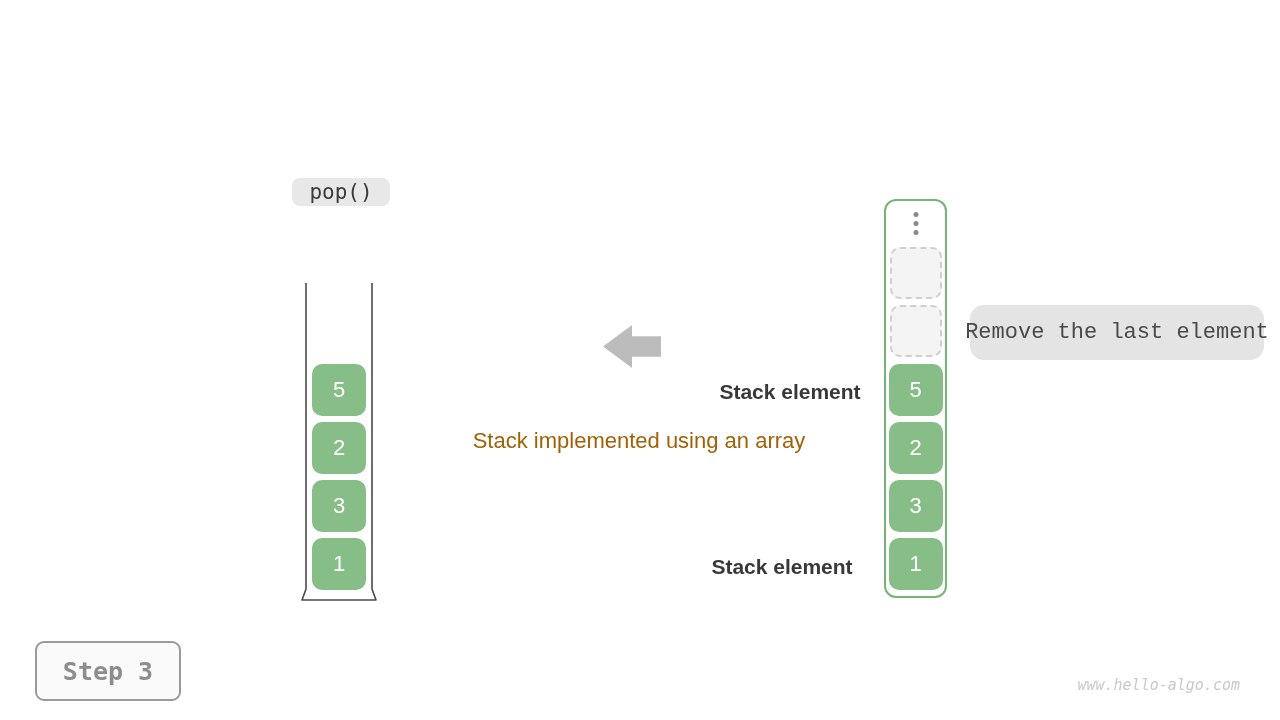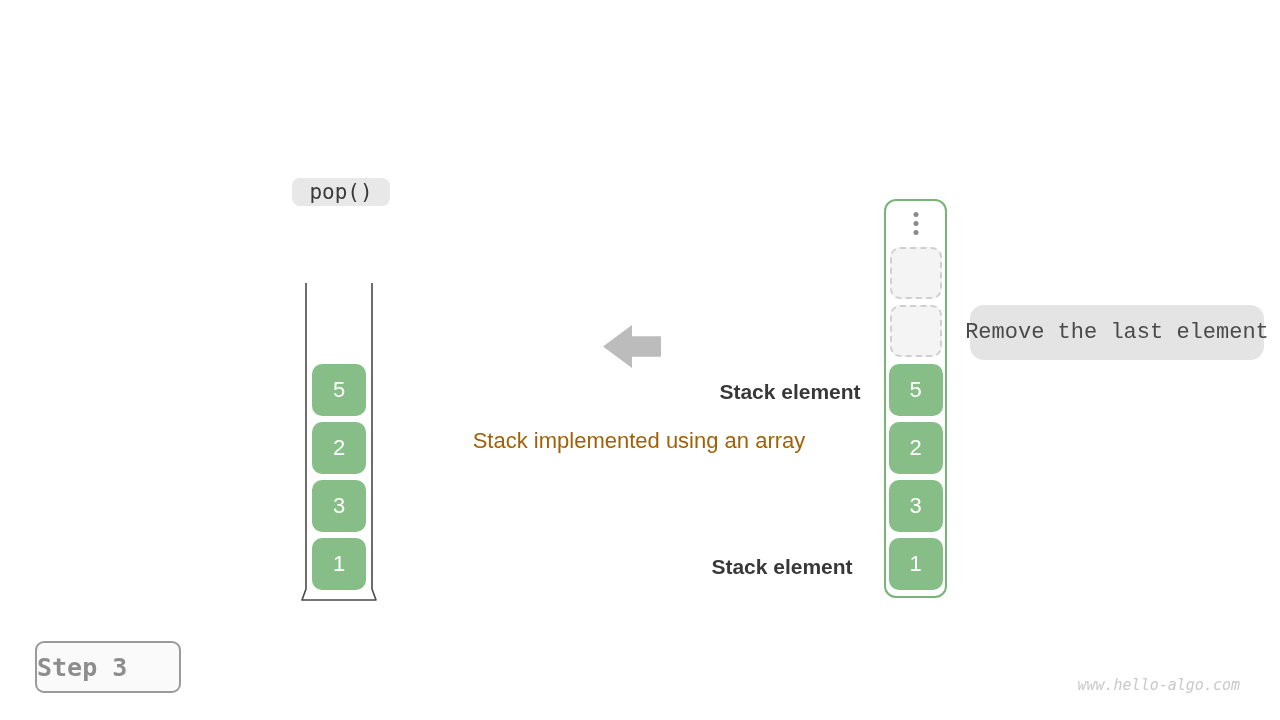--- a/index.html
+++ b/index.html
@@ -71,23 +71,23 @@
   
   .tooltip {
     position: absolute; left: 970px; top: 305px; width: 294px; height: 55px;
     background: #e4e4e4; border-radius: 14px;
     display: flex; align-items: center; justify-content: center;
     font-size: 22px; color: #4a4a4a; white-space: nowrap; font-family: Liberation Mono, monospace;
   }
 
   
   .step-badge {
-    position: absolute; left: 35px; top: 641px; width: 146px; height: 52px;
+    position: absolute; left: 35px; top: 641px; width: 146px; height: 60px;
     background: #fafafa; border: 2px solid #9a9a9a; border-radius: 9px;
-    display: flex; align-items: center; justify-content: flex-start;
+    display: flex; align-items: center; justify-content: center;
     font-family: "DejaVu Sans Mono", monospace;
     font-size: 25px; font-weight: bold; color: #8d8d8d;
   }
 
   
   .watermark {
     position: absolute; right: 40px; top: 676px;
     font-family: "DejaVu Sans Mono", monospace;
     font-size: 15px; color: #c9c9c9; font-style: italic;
   }

